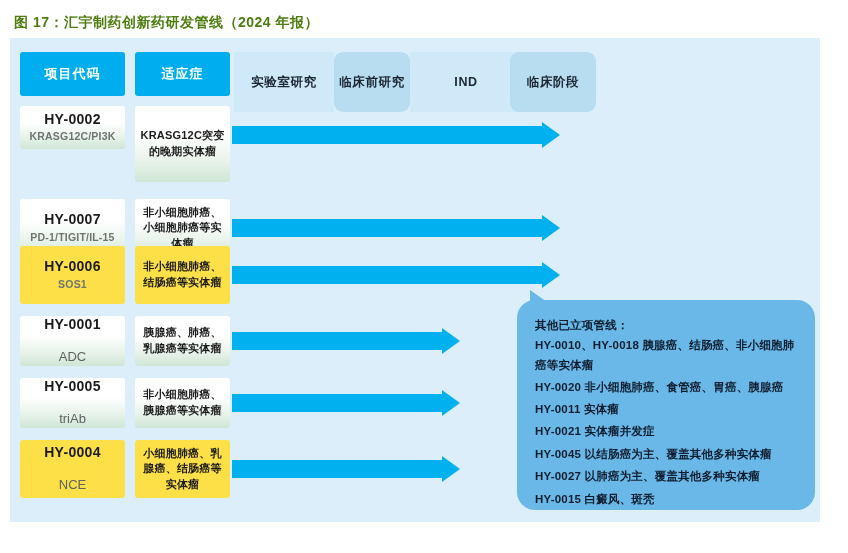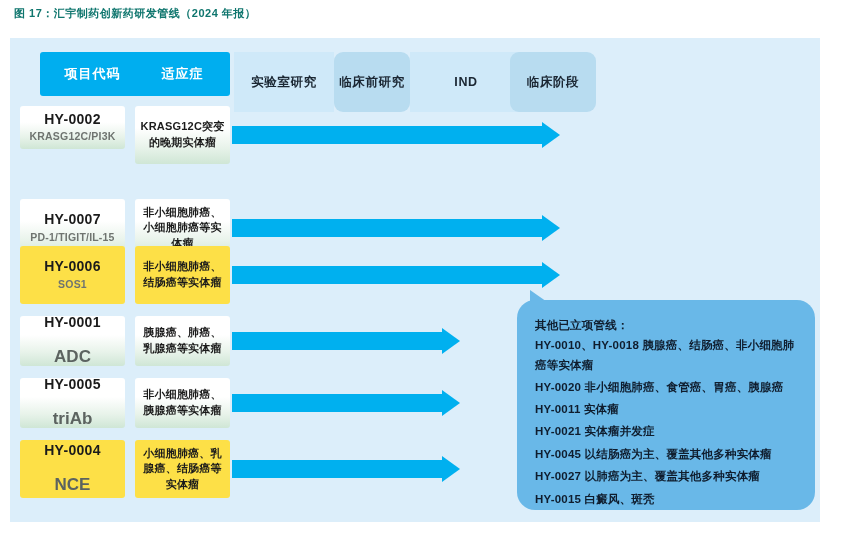--- a/index.html
+++ b/index.html
@@ -9,24 +9,24 @@
   body {
     width: 848px; height: 553px;
     font-family: "Liberation Sans", "DejaVu Sans", sans-serif;
     position: relative;
     overflow: hidden;
   }
 
   
   #figure-title {
     position: absolute;
-    left: 14px; top: 6px;
-    font-size: 11px;
-    font-weight: bold;
-    color: #0f766e;
+    left: 14px; top: 14px;
+    font-size: 14px;
+    font-weight: bold;
+    color: #4d7c0f;
     letter-spacing: 0.5px;
     white-space: nowrap;
   }
 
   
   #chart-area {
     position: absolute;
     left: 10px; top: 38px;
     width: 810px; height: 484px;
     background: #dceefa;
@@ -40,21 +40,21 @@
     background: #00aeef;
     border-radius: 3px;
     color: #ffffff;
     font-size: 13px;
     font-weight: bold;
     display: flex;
     align-items: center;
     justify-content: center;
     letter-spacing: 1px;
   }
-  #hdr-code  { left: 10px;  width: 105px; margin-left: 20px; }
+  #hdr-code  { left: 10px;  width: 105px; }
   #hdr-indic { left: 125px; width: 95px;  }
 
   .stage-cell {
     position: absolute;
     top: 14px;
     height: 60px;
     display: flex;
     align-items: center;
     justify-content: center;
     font-size: 12.5px;
@@ -105,22 +105,22 @@
   }
   .code-sub {
     font-size: 10.5px;
     font-weight: bold;
     color: #6f7470;
     line-height: 1.3;
     margin-top: 2px;
     letter-spacing: 0.2px;
   }
   .code-sub-lg {
-    font-size: 17px;
-    font-weight: bold;
+    font-size: 13px;
+    font-weight: normal;
     color: #5c6360;
     line-height: 1.3;
     margin-top: 15px;
   }
   .indic-text {
     font-size: 11px;
     font-weight: bold;
     color: #1b1b1b;
     line-height: 1.42;
     letter-spacing: 0.2px;
@@ -185,21 +185,21 @@
   <div class="stage-cell stage-dark" id="stage-1">临床前研究</div>
   <div class="stage-cell stage-light" id="stage-2">IND</div>
   <div class="stage-cell stage-dark" id="stage-3">临床阶段</div>
 
   <div id="rows-host">
       <div class="row" style="top: 68px; height: 58px;">
         <div class="cell cell-code grad" style="height: 43px;">
           <div class="code-main">HY-0002</div>
           <div class="code-sub">KRASG12C/PI3K</div>
         </div>
-        <div class="cell cell-indic grad" style="height: 58px;">
+        <div class="cell cell-indic grad" style="height: 76px;">
           <div class="indic-text">KRASG12C突变的晚期实体瘤</div>
         </div>
         <div class="arrow" style="left: 222px; top: 16px; width: 328px; height: 26px;">
           <div class="arrow-bar" style="width: 310px;"></div>
           <div class="arrow-head" style="left: 310px;"></div>
         </div>
       </div>
       <div class="row" style="top: 138px; height: 58px; margin-top: 23px;">
         <div class="cell cell-code grad" style="height: 58px;">
           <div class="code-main">HY-0007</div>

